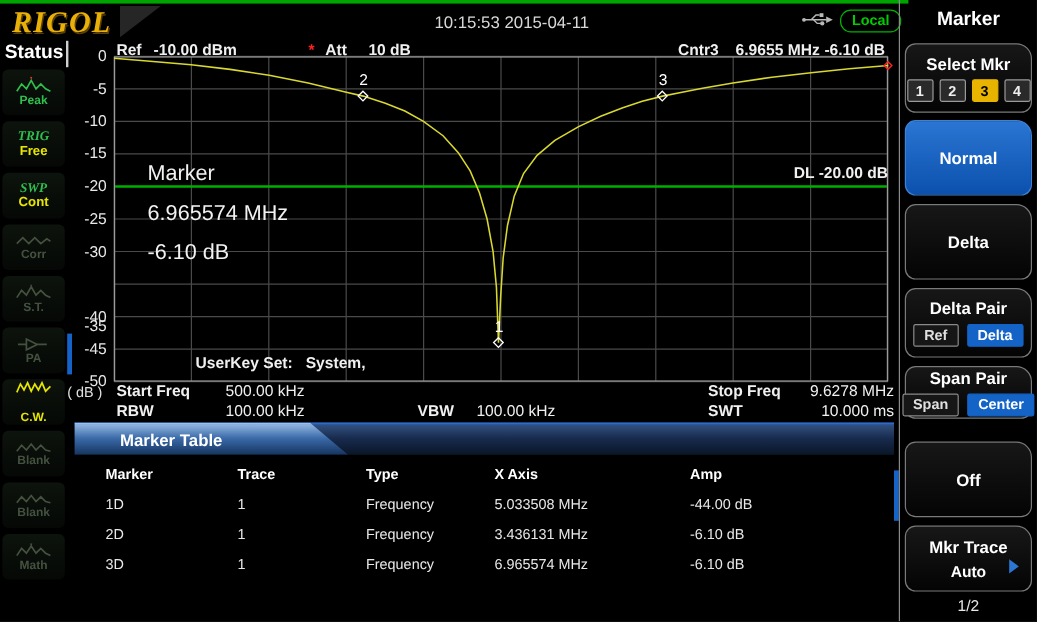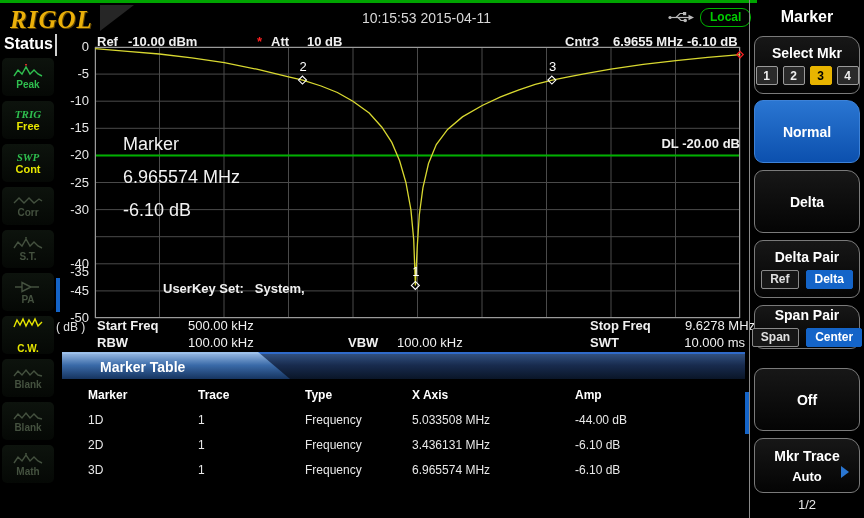--- a/index.html
+++ b/index.html
@@ -36,21 +36,21 @@
   .red-star{color:#ff2020;}
 
   
   #y-ticks{left:56px;top:47px;width:35px;height:271px;}
   .ytick{position:absolute;right:2px;width:35px;text-align:right;font-size:13px;color:#e8e8e8;}
   #plot-svg{left:95px;top:47px;overflow:visible;}
   .db-unit{left:56px;top:320px;font-size:12px;color:#e0e0e0;white-space:pre;}
   .mkr-readout{left:123px;top:134px;font-size:18px;color:#f2f2f2;}
   .mkr-readout div{height:33px;}
   .dl-label{left:590px;top:136px;width:150px;text-align:right;font-size:13px;font-weight:bold;color:#f0f0f0;}
-  .userkey{left:163px;top:281px;font-size:13px;font-weight:bold;color:#f0f0f0;white-space:pre;}
+  .userkey{left:163px;top:295px;font-size:13px;font-weight:bold;color:#f0f0f0;white-space:pre;}
 
   
   .frow{font-size:13px;color:#f0f0f0;}
   .fbold{font-weight:bold;}
 
   
   .mt-bar{left:62px;top:352px;width:683px;height:25px;
           background:linear-gradient(180deg,#31507e 0%,#182b4e 45%,#0a1628 100%);
           border-top:2px solid #2f6ac9;}
   .mt-tab{left:62px;top:352px;width:228px;height:25px;
@@ -236,21 +236,21 @@
     <div>Marker</div>
     <div>6.965574 MHz</div>
     <div>-6.10 dB</div>
   </div>
   <div class="abs dl-label">DL -20.00 dB</div>
   <div class="abs userkey">UserKey Set:   System,</div>
 
   <span class="abs frow fbold" style="left:97px;top:318px;">Start Freq</span>
   <span class="abs frow" style="left:188px;top:318px;">500.00 kHz</span>
   <span class="abs frow fbold" style="left:590px;top:318px;">Stop Freq</span>
-  <span class="abs frow" style="left:685px;top:318px;width:90px;">9.6278 MHz</span>
+  <span class="abs frow" style="left:655px;top:318px;width:90px;text-align:right;">9.6278 MHz</span>
   <span class="abs frow fbold" style="left:97px;top:335px;">RBW</span>
   <span class="abs frow" style="left:188px;top:335px;">100.00 kHz</span>
   <span class="abs frow fbold" style="left:348px;top:335px;">VBW</span>
   <span class="abs frow" style="left:397px;top:335px;">100.00 kHz</span>
   <span class="abs frow fbold" style="left:590px;top:335px;text-align:right;">SWT</span>
   <span class="abs frow" style="left:655px;top:335px;width:90px;text-align:right;">10.000 ms</span>
 
   <div class="abs mt-bar"></div>
   <div class="abs mt-tab">
     <span>Marker Table</span>

